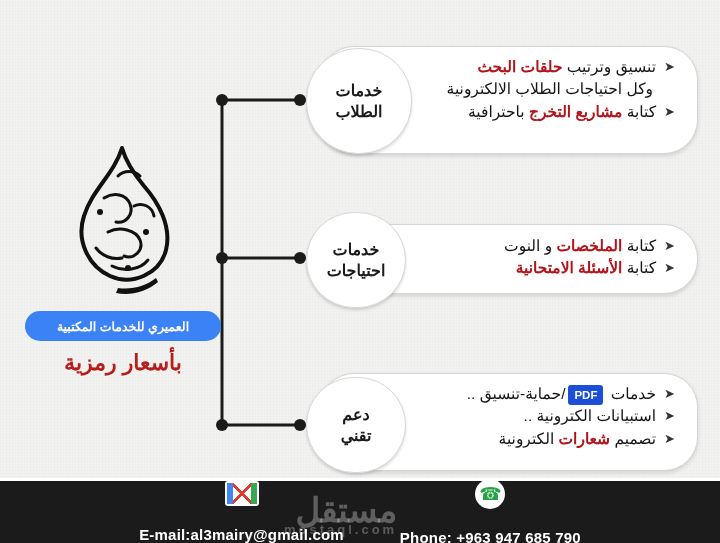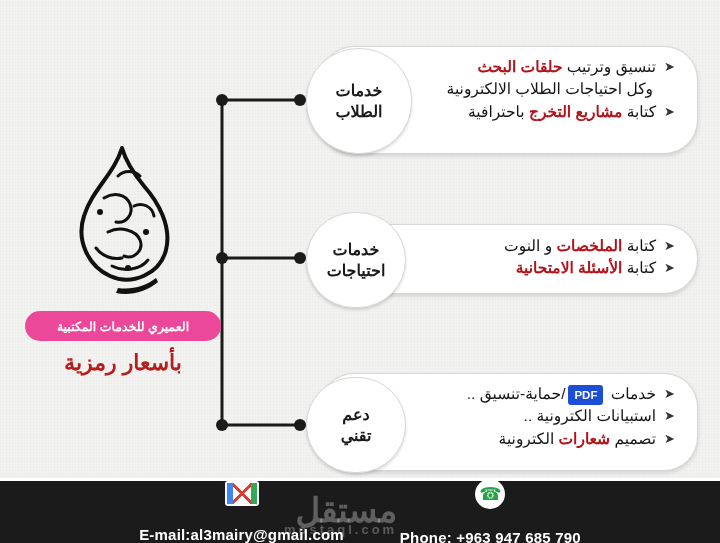--- a/index.html
+++ b/index.html
@@ -24,21 +24,21 @@
   .logo-wrap{
     position:absolute;left:18px;top:140px;width:210px;text-align:center;
   }
   .logo-mark{
     width:150px;height:165px;margin:0 auto;
     position:relative;
   }
   .logo-bar{
     margin:6px auto 0;
     width:196px;height:30px;
-    background:#ec4899;
+    background:#3b82f6;
     border-radius:15px;
     display:flex;align-items:center;justify-content:center;
   }
   .logo-bar span{
     color:#fff;font-size:12.5px;font-weight:bold;letter-spacing:0px;
     direction:rtl;
   }
   .logo-sub{
     margin-top:9px;
     color:#b91c1c;

